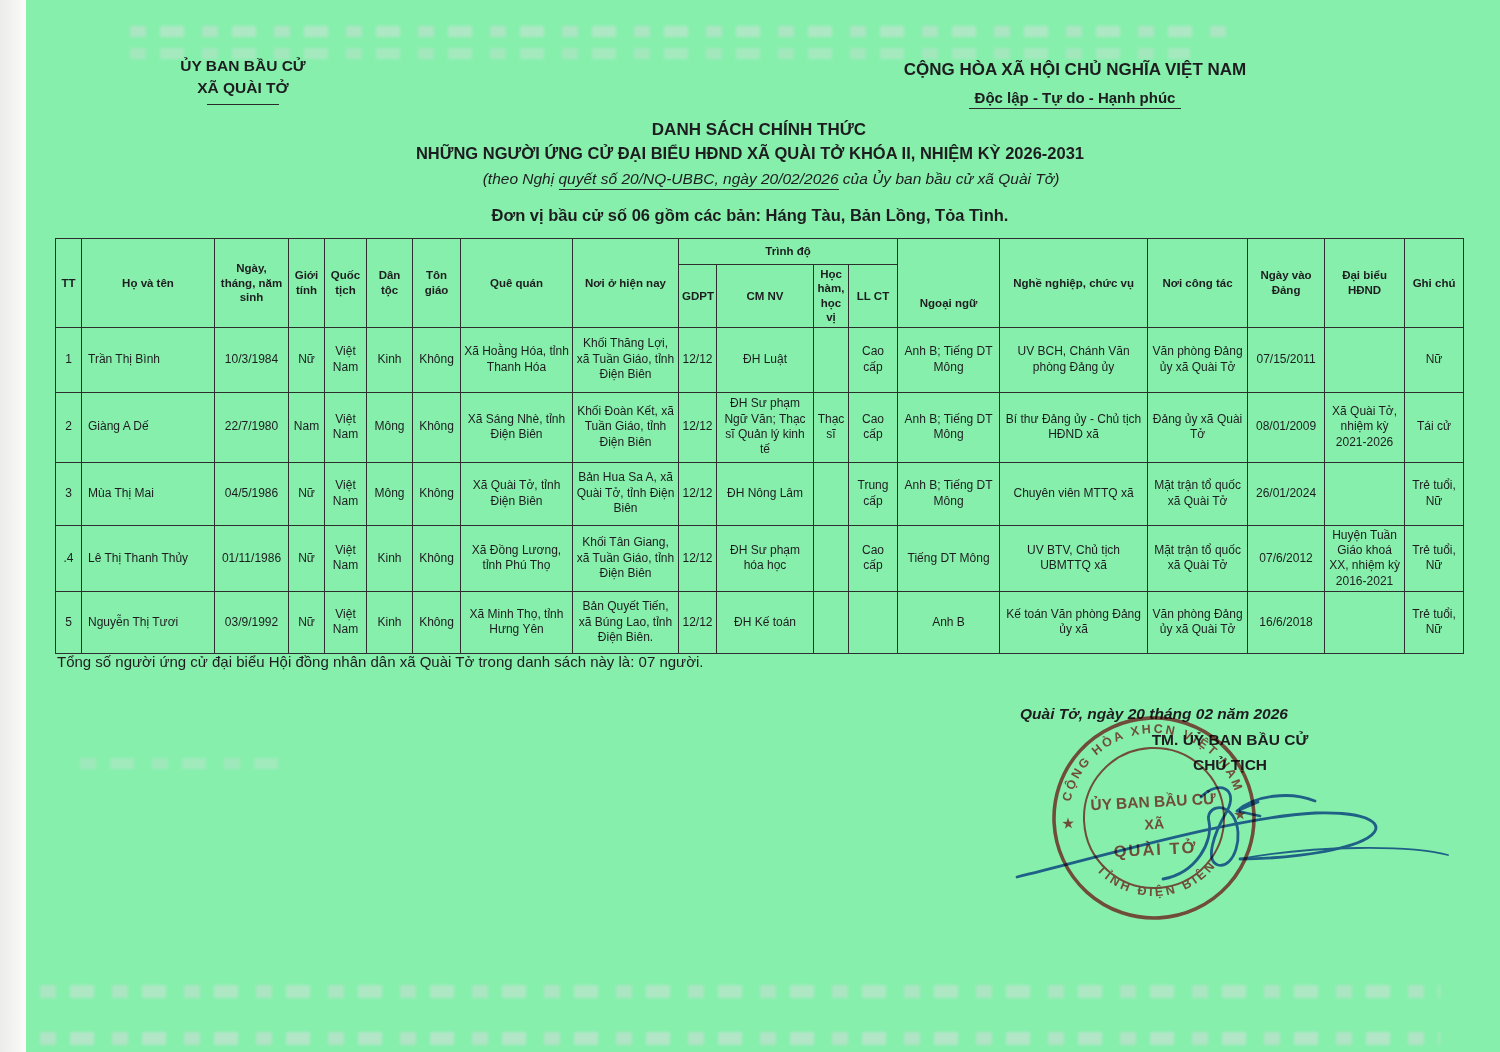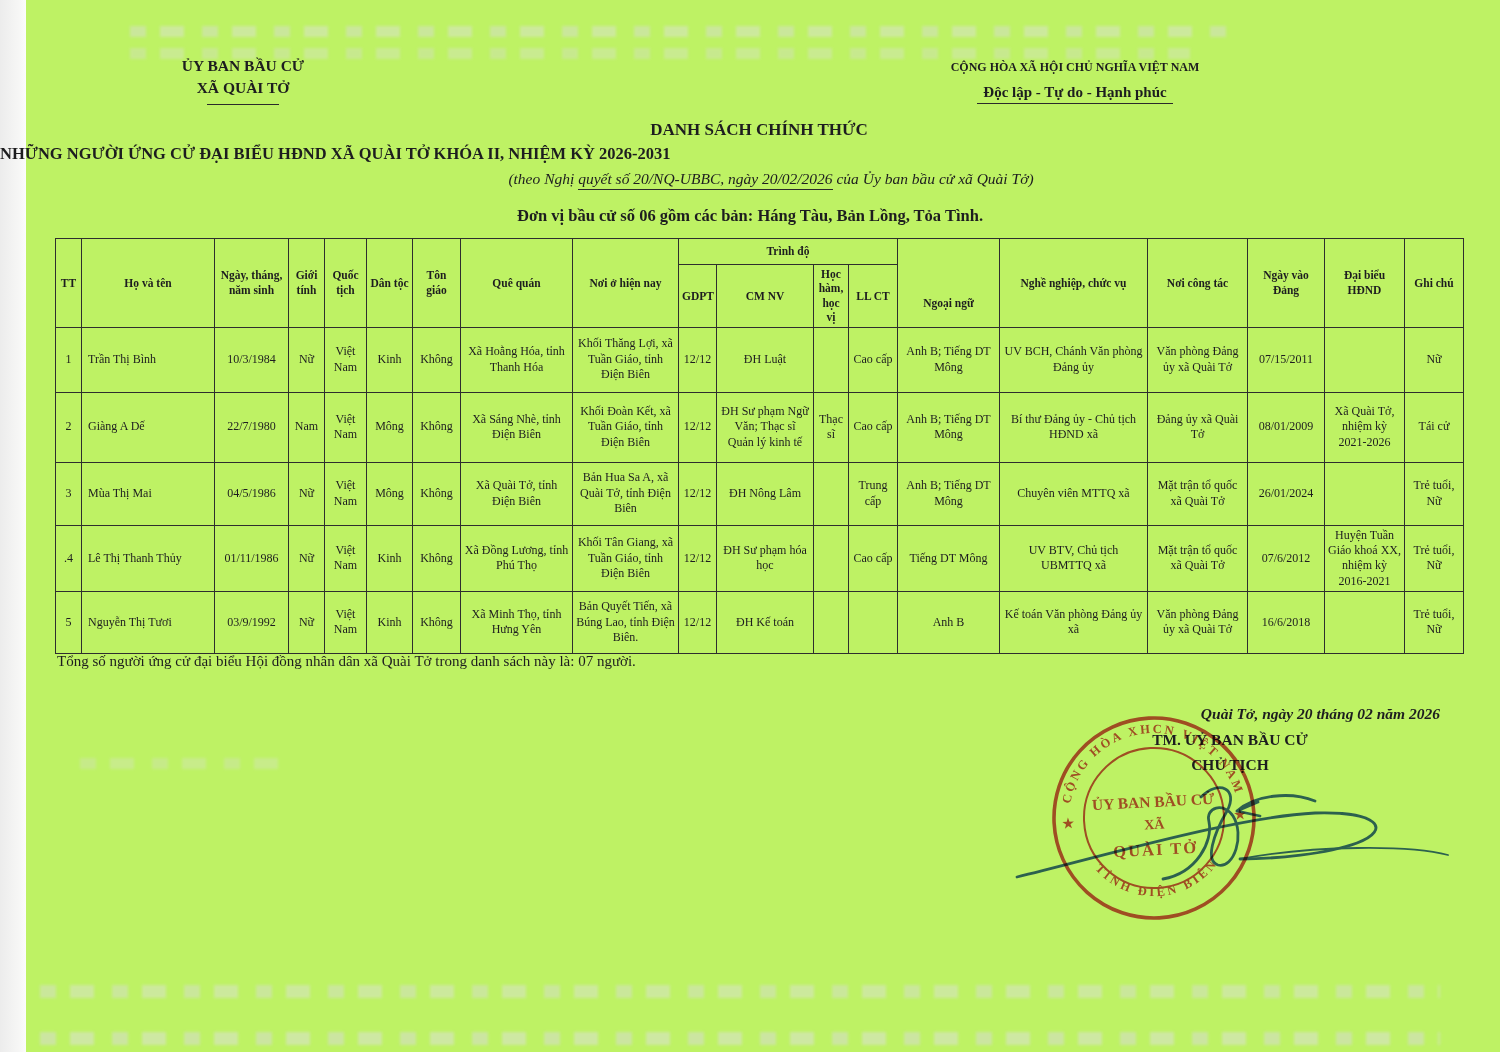--- a/index.html
+++ b/index.html
@@ -1,34 +1,34 @@
 <!DOCTYPE html>
 <html><head>
 <meta charset="utf-8">
 <style>
   html,body{margin:0;padding:0;background:#e9e9e9;}
   .page{
-    position:relative;width:1500px;height:1052px;background:#bef264;
-    font-family:Liberation Serif, serif;color:#1d1d1f;overflow:hidden;
+    position:relative;width:1500px;height:1052px;background:#86efac;
+    font-family:Liberation Sans, sans-serif;color:#1d1d1f;overflow:hidden;
   }
   .edge-strip{position:absolute;left:0;top:0;width:26px;height:100%;
     background:linear-gradient(90deg,#ececec 0%,#f6f6f5 70%,#fcfcfb 100%);}
   .ghost{position:absolute;height:11px;filter:blur(1.6px);opacity:.45;
     background:repeating-linear-gradient(90deg,#dadade 0 16px,transparent 16px 30px,#dfdfe2 30px 54px,transparent 54px 72px);}
   
   .issuer{position:absolute;left:118px;top:55px;width:250px;text-align:center;
     font-weight:bold;font-size:15.5px;line-height:1.45;}
   .issuer-underline{width:72px;height:0;border-bottom:1.6px solid #2a2a2a;margin:4px auto 0;}
   .national{position:absolute;left:840px;top:60px;width:470px;text-align:center;}
-  .national .l1{font-weight:bold;font-size:12px;}
+  .national .l1{font-weight:bold;font-size:17px;}
   .national .l2{display:inline-block;font-weight:bold;font-size:15px;margin-top:9px;
     border-bottom:1.7px solid #2a2a2a;padding:0 6px 2px;}
   
   .title1{position:absolute;left:9px;top:120px;width:100%;text-align:center;font-weight:bold;font-size:17px;}
-  .title2{position:absolute;left:0;top:144px;width:100%;text-align:left;font-weight:bold;font-size:16.5px;}
+  .title2{position:absolute;left:0;top:144px;width:100%;text-align:center;font-weight:bold;font-size:16.5px;}
   .subtitle{position:absolute;left:0;top:170px;width:100%;text-align:center;font-style:italic;font-size:15.5px;padding-left:21px;}
   .subtitle .u-part{border-bottom:1.5px solid #2a2a2a;padding-bottom:2px;}
   .unit-line{position:absolute;left:0;top:206px;width:100%;text-align:center;font-weight:bold;font-size:16.5px;}
   
   .roster{position:absolute;left:55px;top:238px;border-collapse:collapse;table-layout:fixed;width:1408px;}
   .roster th,.roster td{border:1.5px solid #2e2e2e;text-align:center;vertical-align:middle;
     padding:2px 3px;overflow:hidden;}
   .roster th{font-weight:bold;font-size:11.5px;line-height:1.25;margin-left:28px;}
   .roster td{font-size:12px;line-height:1.28;}
   .roster thead tr:nth-child(1){height:26px;}
@@ -36,21 +36,21 @@
   .roster tbody tr:nth-child(1){height:65px;}
   .roster tbody tr:nth-child(2){height:70px;}
   .roster tbody tr:nth-child(3){height:63px;}
   .roster tbody tr:nth-child(4){height:66px;}
   .roster tbody tr:nth-child(5){height:62px;}
   .roster td:nth-child(2){text-align:left;padding-left:6px;}
   th.lang-th{vertical-align:bottom;padding-bottom:16px;}
   
   .summary{position:absolute;left:57px;top:650px;font-size:15px;line-height:1.55;}
   
-  .sign-date{position:absolute;left:1020px;top:705px;width:420px;text-align:right;
+  .sign-date{position:absolute;left:1020px;top:705px;width:420px;text-align:left;
     font-style:italic;font-weight:bold;font-size:15.5px;}
   .sign-tm{position:absolute;left:1020px;top:731px;width:420px;text-align:center;font-weight:bold;font-size:15.5px;}
   .sign-role{position:absolute;left:1020px;top:756px;width:420px;text-align:center;font-weight:bold;font-size:15.5px;}
   .sign-name{position:absolute;left:1040px;top:884px;width:400px;text-align:center;font-weight:bold;font-size:17px;}
   .stamp-svg{position:absolute;left:1048px;top:712px;width:212px;height:212px;
     mix-blend-mode:multiply;opacity:.88;transform:rotate(-3deg);z-index:3;}
   .sig-svg{position:absolute;left:1005px;top:765px;width:450px;height:125px;z-index:4;
     mix-blend-mode:multiply;}
 </style>
 </head>

